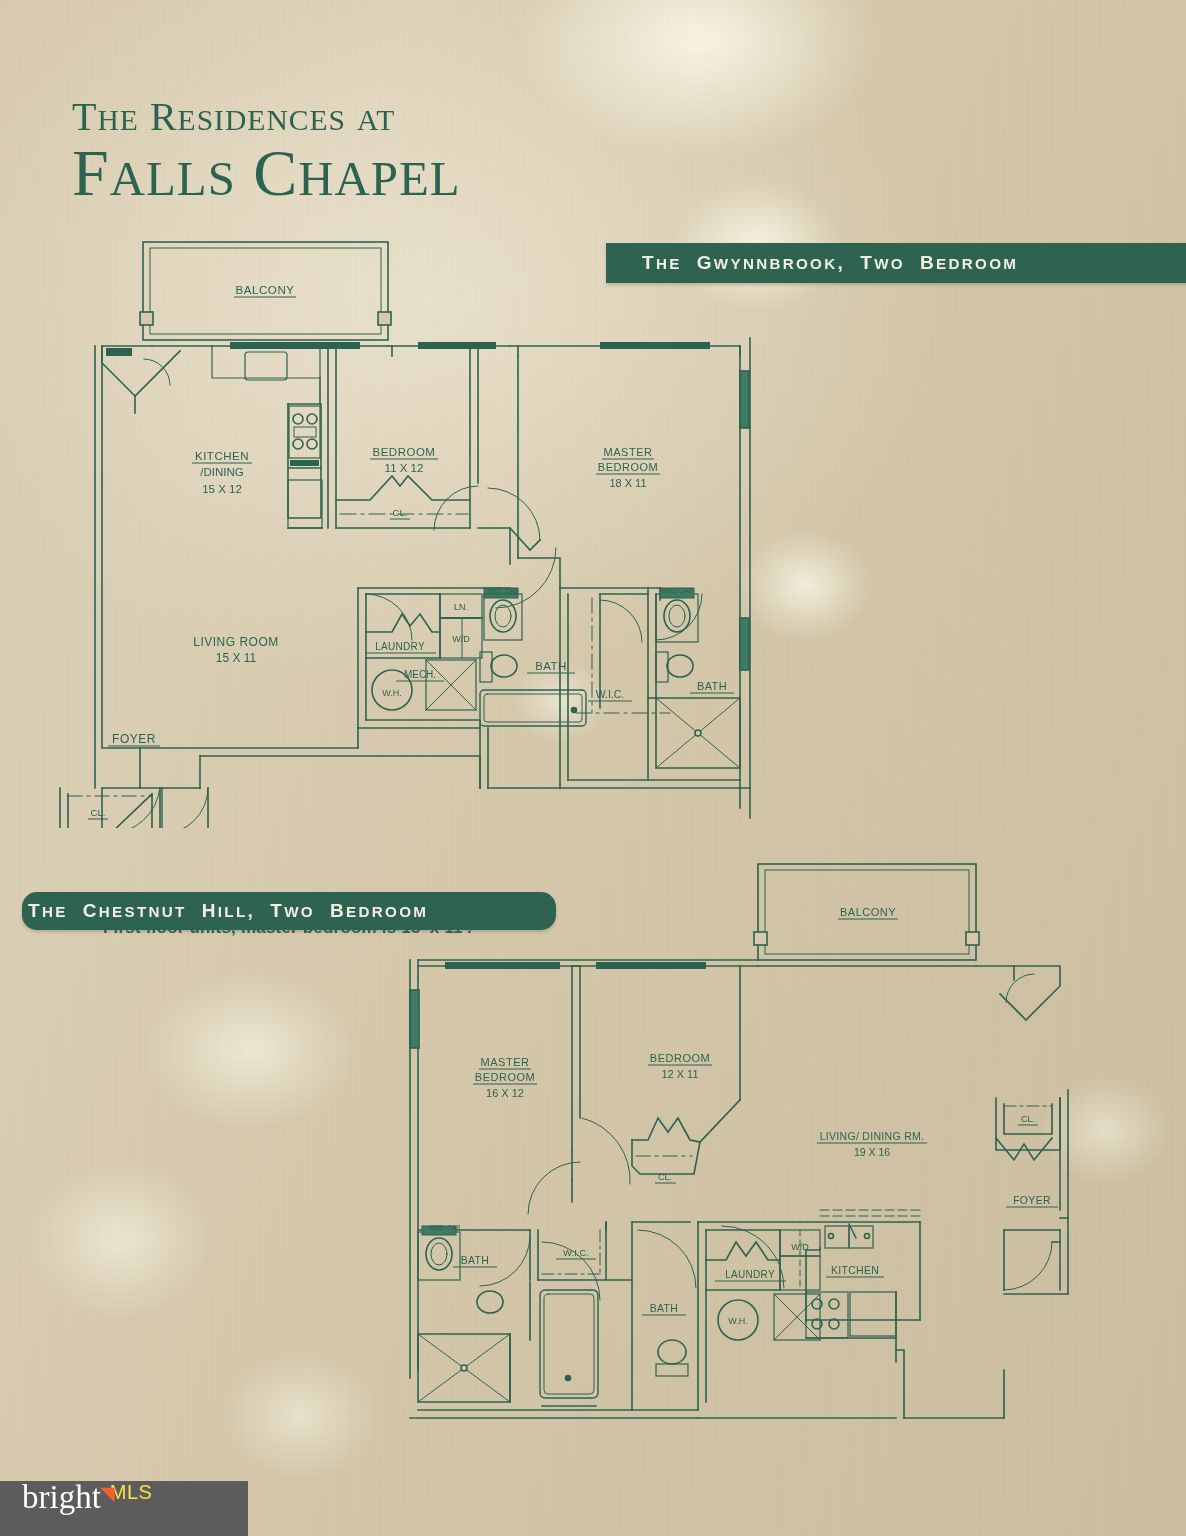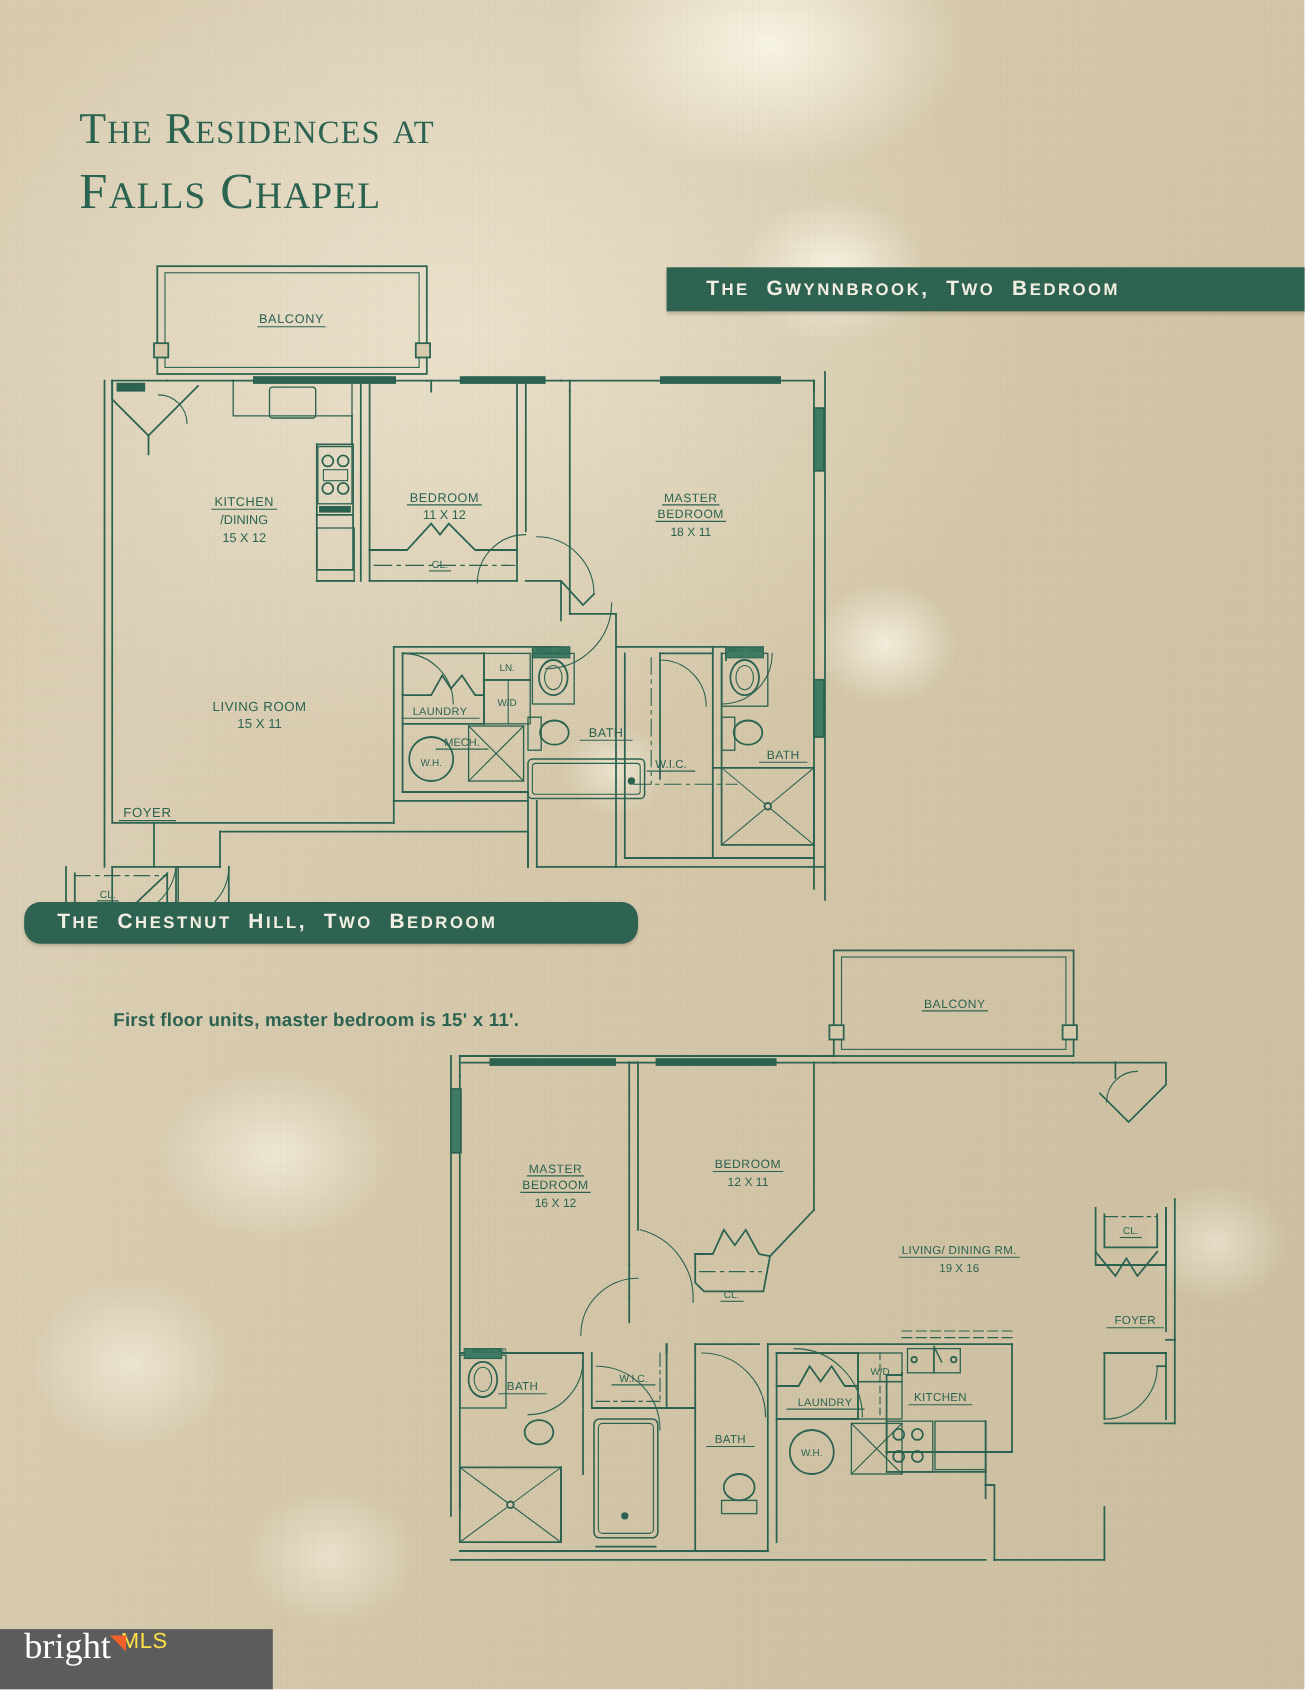--- a/index.html
+++ b/index.html
@@ -24,33 +24,33 @@
   }
   #grain{
     position:absolute;inset:0;opacity:.3;mix-blend-mode:multiply;
     background-image:
       repeating-linear-gradient(0deg, rgba(150,135,105,.10) 0 1px, rgba(0,0,0,0) 1px 2px),
       repeating-linear-gradient(90deg, rgba(150,135,105,.08) 0 1px, rgba(0,0,0,0) 1px 3px);
   }
   
   .title-wrap{position:absolute;left:72px;top:96px;color:#2c6350;}
   .title-l1{font-family:"Liberation Serif", serif;font-size:40px;letter-spacing:1px;line-height:42px;white-space:nowrap;}
-  .title-l2{font-family:"Liberation Serif", serif;font-size:46px;letter-spacing:1px;line-height:60px;white-space:nowrap;margin-top:2px;}
+  .title-l2{font-family:"Liberation Serif", serif;font-size:66px;letter-spacing:1px;line-height:60px;white-space:nowrap;margin-top:2px;}
   .sc-big{font-size:1.0em;}
   .sc-sm{font-size:.74em;}
   
   .banner{
     position:absolute;background:#2e6351;color:#f2efe2;
     display:flex;align-items:center;
     font-size:19px;font-weight:bold;letter-spacing:2.3px;
     box-shadow:0 2px 3px rgba(90,80,60,.28);
   }
   .banner .sm{font-size:.80em;}
   #banner-gwynnbrook{left:606px;top:243px;width:580px;height:40px;padding-left:36px;}
-  #banner-chestnut{left:22px;top:820px;width:528px;height:38px;padding-left:30px;border-radius:15px;}
+  #banner-chestnut{left:22px;top:892px;width:528px;height:38px;padding-left:6px;border-radius:15px;}
   #chestnut-note{
     position:absolute;left:103px;top:918px;color:#2c6350;
     font-size:17px;font-weight:bold;letter-spacing:.2px;
   }
   
   .plan{position:absolute;}
   #plan-gwynnbrook{left:40px;top:228px;width:780px;height:600px;}
   #plan-chestnut{left:400px;top:850px;width:730px;height:620px;}
   .plan svg{display:block;width:100%;height:100%;}
   

